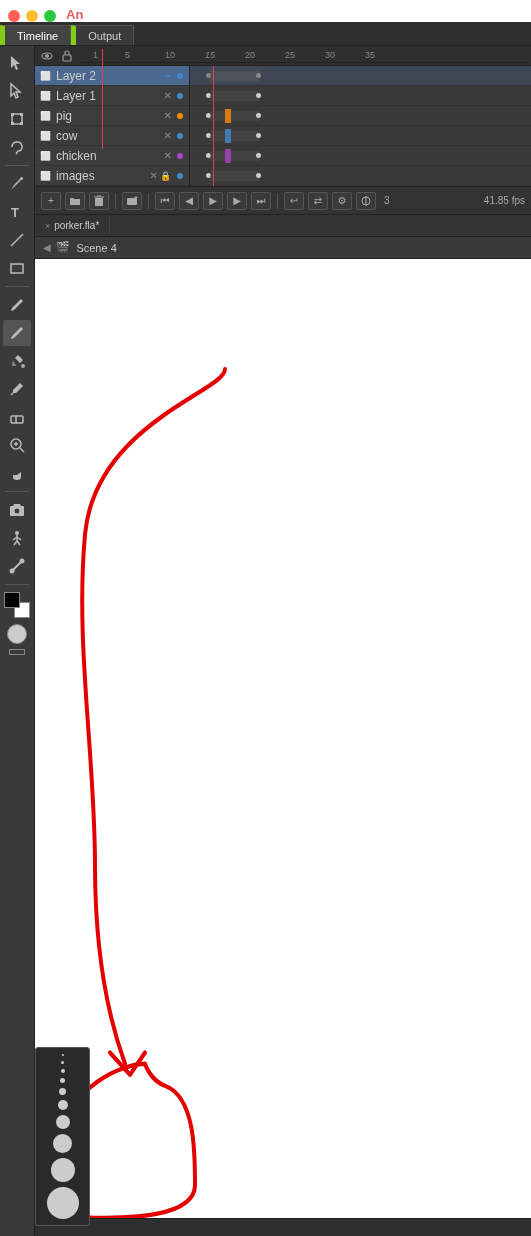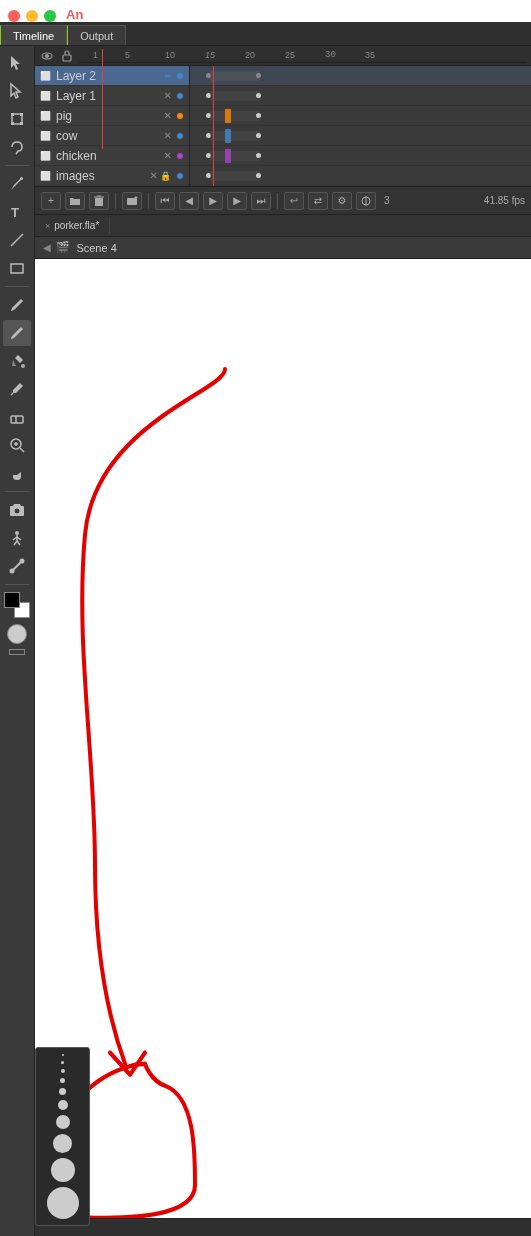--- a/index.html
+++ b/index.html
@@ -48,21 +48,21 @@
       align-items: flex-end;
       border-bottom: 1px solid #222;
     }
     .tab {
       padding: 4px 12px;
       font-size: 11px;
       color: #ccc;
       background: #3a3a3a;
       border-top: 1px solid #555;
       border-right: 1px solid #555;
-      border-left: 1px solid #84cc16;
+      border-left: 5px solid #84cc16;
       cursor: pointer;
       height: 20px;
       display: flex;
       align-items: center;
     }
     .tab.active {
       background: #444;
       color: #fff;
     }
 
@@ -545,21 +545,21 @@
           </svg>
         </div>
 
         <div id="frame-ruler" style="flex:1;height:14px;background:#2f2f2f;position:relative;">
           <span class="frame-number" style="left:14px;">1</span>
           <span class="frame-number" style="left:46px;">5</span>
           <span class="frame-number" style="left:86px;">10</span>
           <span class="frame-number" style="left:126px;font-style:italic;">15</span>
           <span class="frame-number" style="left:166px;">20</span>
           <span class="frame-number" style="left:206px;">25</span>
-          <span class="frame-number" style="left:246px;font-family:Liberation Mono, monospace;">30</span>
+          <span class="frame-number" style="left:246px;">30</span>
           <span class="frame-number" style="left:286px;">35</span>
 
           <div class="playhead-line" style="left:23px;height:100px;top:0;"></div>
         </div>
       </div>
 
       <div id="layers-area">
 
         <div id="layer-names">
           <div class="layer-row selected">

